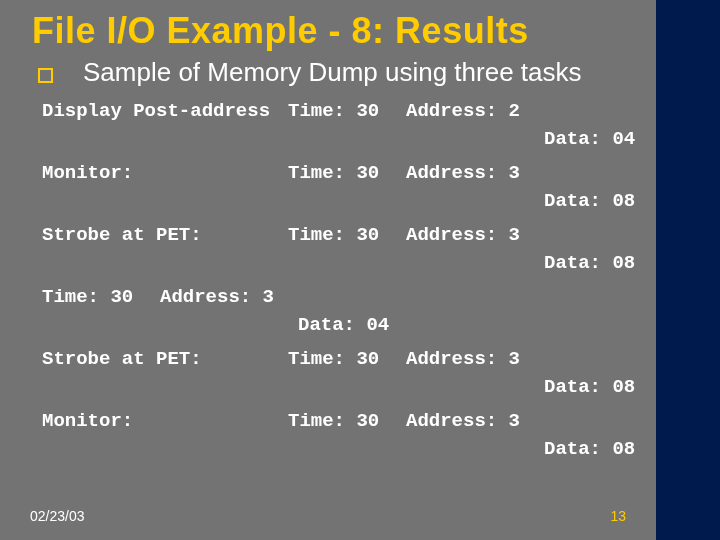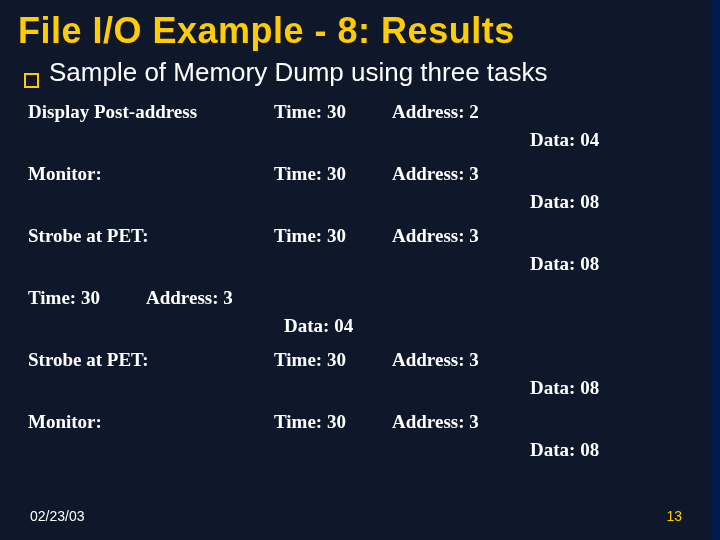--- a/index.html
+++ b/index.html
@@ -6,39 +6,40 @@
     margin: 0;
     padding: 0;
     width: 720px;
     height: 540px;
     background: #001a4d;
     font-family: Arial, Helvetica, sans-serif;
     overflow: hidden;
   }
   .slide {
     box-sizing: border-box;
-    width: 712px;
+    width: 656px;
     height: 540px;
-    background: #0f172a;
-    padding: 10px 30px 0 18px;
+    background: #737373;
+    padding: 10px 30px 0 32px;
     position: relative;
   }
   .title {
     color: #ffcc00;
     font-weight: 900;
     font-size: 36px;
     letter-spacing: 0.5px;
     margin: 0 0 6px 0;
     font-family: "Arial Black", Arial, sans-serif;
   }
   .bullet {
     display: flex;
-    align-items: flex-end;
+    align-items: center;
     color: #ffffff;
     margin: 6px 0 10px 6px;
+    gap: 20px;
   }
   .bullet .sq {
     width: 15px;
     height: 15px;
     border: 2px solid #ffcc00;
     box-sizing: border-box;
     margin-top: 6px;
     margin-right: 10px;
     flex: 0 0 auto;
   }
@@ -60,21 +61,21 @@
     margin-top: 5px;
     margin-right: 8px;
     flex: 0 0 auto;
   }
   .subbullet .txt {
     font-size: 22px;
     line-height: 1.2;
   }
   .mono-block {
     color: #ffffff;
-    font-family: Liberation Serif, serif;
+    font-family: Liberation Mono, monospace;
     font-weight: bold;
     font-size: 19px;
     line-height: 1.05;
     margin: 4px 0 4px 10px;
   }
   .mono-row {
     display: flex;
     margin: 14px 0;
   }
   .col-label { width: 246px; flex: 0 0 auto; }

